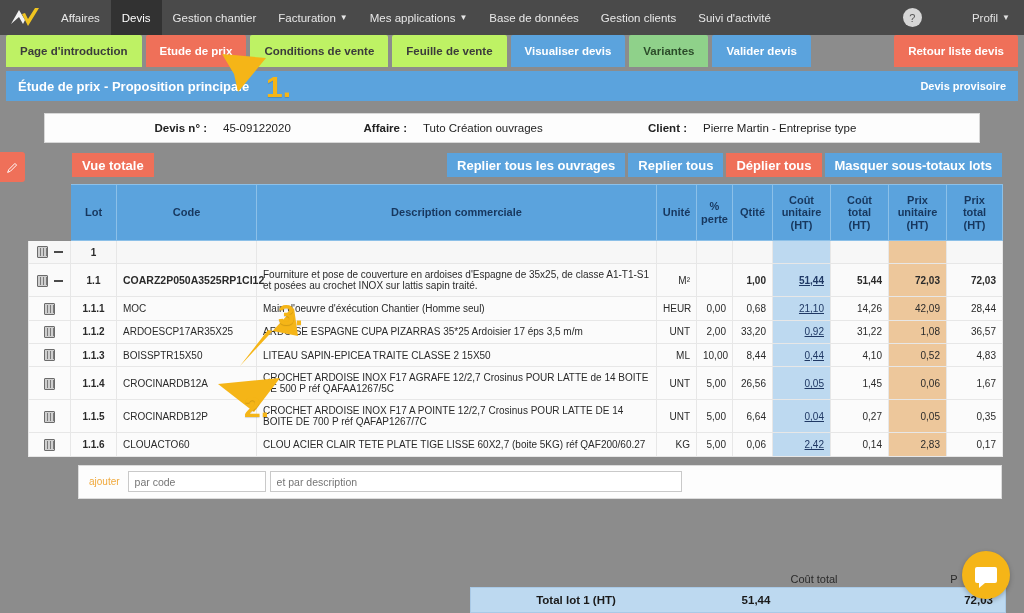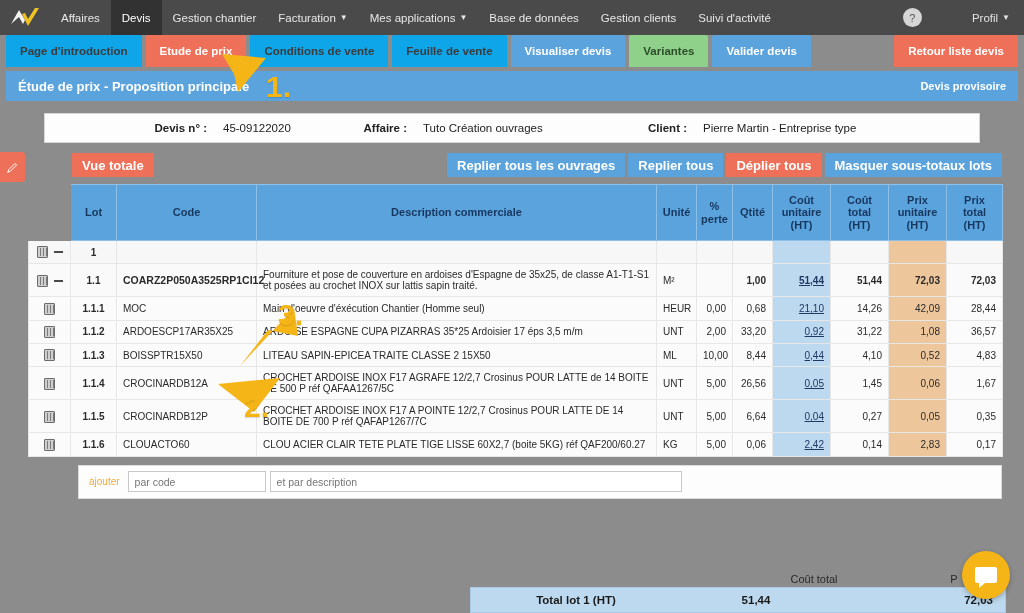--- a/index.html
+++ b/index.html
@@ -34,21 +34,21 @@
   .caret { font-size: 8px; margin-left: 4px; }
 
   
   .tabstrip {
     height: 32px; background: #8c8c8c; display: flex; align-items: stretch;
     padding: 0 6px; gap: 4px; position: relative; z-index: 4;
   }
   .tab {
     display: flex; align-items: center; justify-content: center;
     padding: 0 14px; font-size: 11.5px; font-weight: bold; color: #3b3b3b;
-    background: #0ea5e9; border-radius: 2px 2px 0 0; cursor: pointer; white-space: nowrap;
+    background: #bef264; border-radius: 2px 2px 0 0; cursor: pointer; white-space: nowrap;
   }
   .tab.red    { background: #ef7059; color: #fff; }
   .tab.blue   { background: #5ba3dd; color: #fff; }
   .tab.green  { background: #8fd18a; color: #2c4c2a; }
   .tab-right  { margin-left: auto; background: #ef7059; color: #fff; }
 
   
   .banner {
     height: 30px; margin: 4px 6px 0 6px; background: #5ba3dd;
     display: flex; align-items: center; justify-content: space-between;
@@ -103,21 +103,21 @@
     text-align: center; padding: 0; }
   .ico-trash { display: inline-block; width: 11px; height: 12px; border: 1.3px solid #6b6b6b;
     background: #cfcfcf; border-radius: 1px; position: relative; vertical-align: middle; }
   .ico-trash:before { content:""; position:absolute; left:2px; top:1px; width:1px; height:8px;
     background:#7a7a7a; box-shadow: 3px 0 0 #7a7a7a, 6px 0 0 #7a7a7a; }
   .ico-minus { display:inline-block; width:9px; height:2px; background:#4a4a4a;
     vertical-align: middle; margin-left: 6px; }
   .c-lot { text-align: center; font-weight: bold; }
   .c-code { font-size: 10px; }
   .c-code.bold { font-weight: bold; font-size: 10.5px; }
-  .c-unit { text-align: left; }
+  .c-unit { text-align: right; }
   .c-num { text-align: right; }
   .c-num.bold { font-weight: bold; }
   .col-cu { background: #bdd9f0 !important; text-align: right; }
   .col-cu .lnk { color: #1f3864; text-decoration: underline; cursor: pointer; }
   .col-pu { background: #edc79b !important; text-align: right; }
   tr.lotrow td { background: #f7f7f7; }
   tr.mainrow td { background: #fafafa; }
   .w-g { width: 42px; } .w-lot { width: 46px; } .w-code { width: 140px; }
   .w-desc { width: 400px; } .w-unite { width: 40px; } .w-perte { width: 36px; }
   .w-qt { width: 40px; } .w-cu { width: 58px; } .w-ct { width: 58px; }

